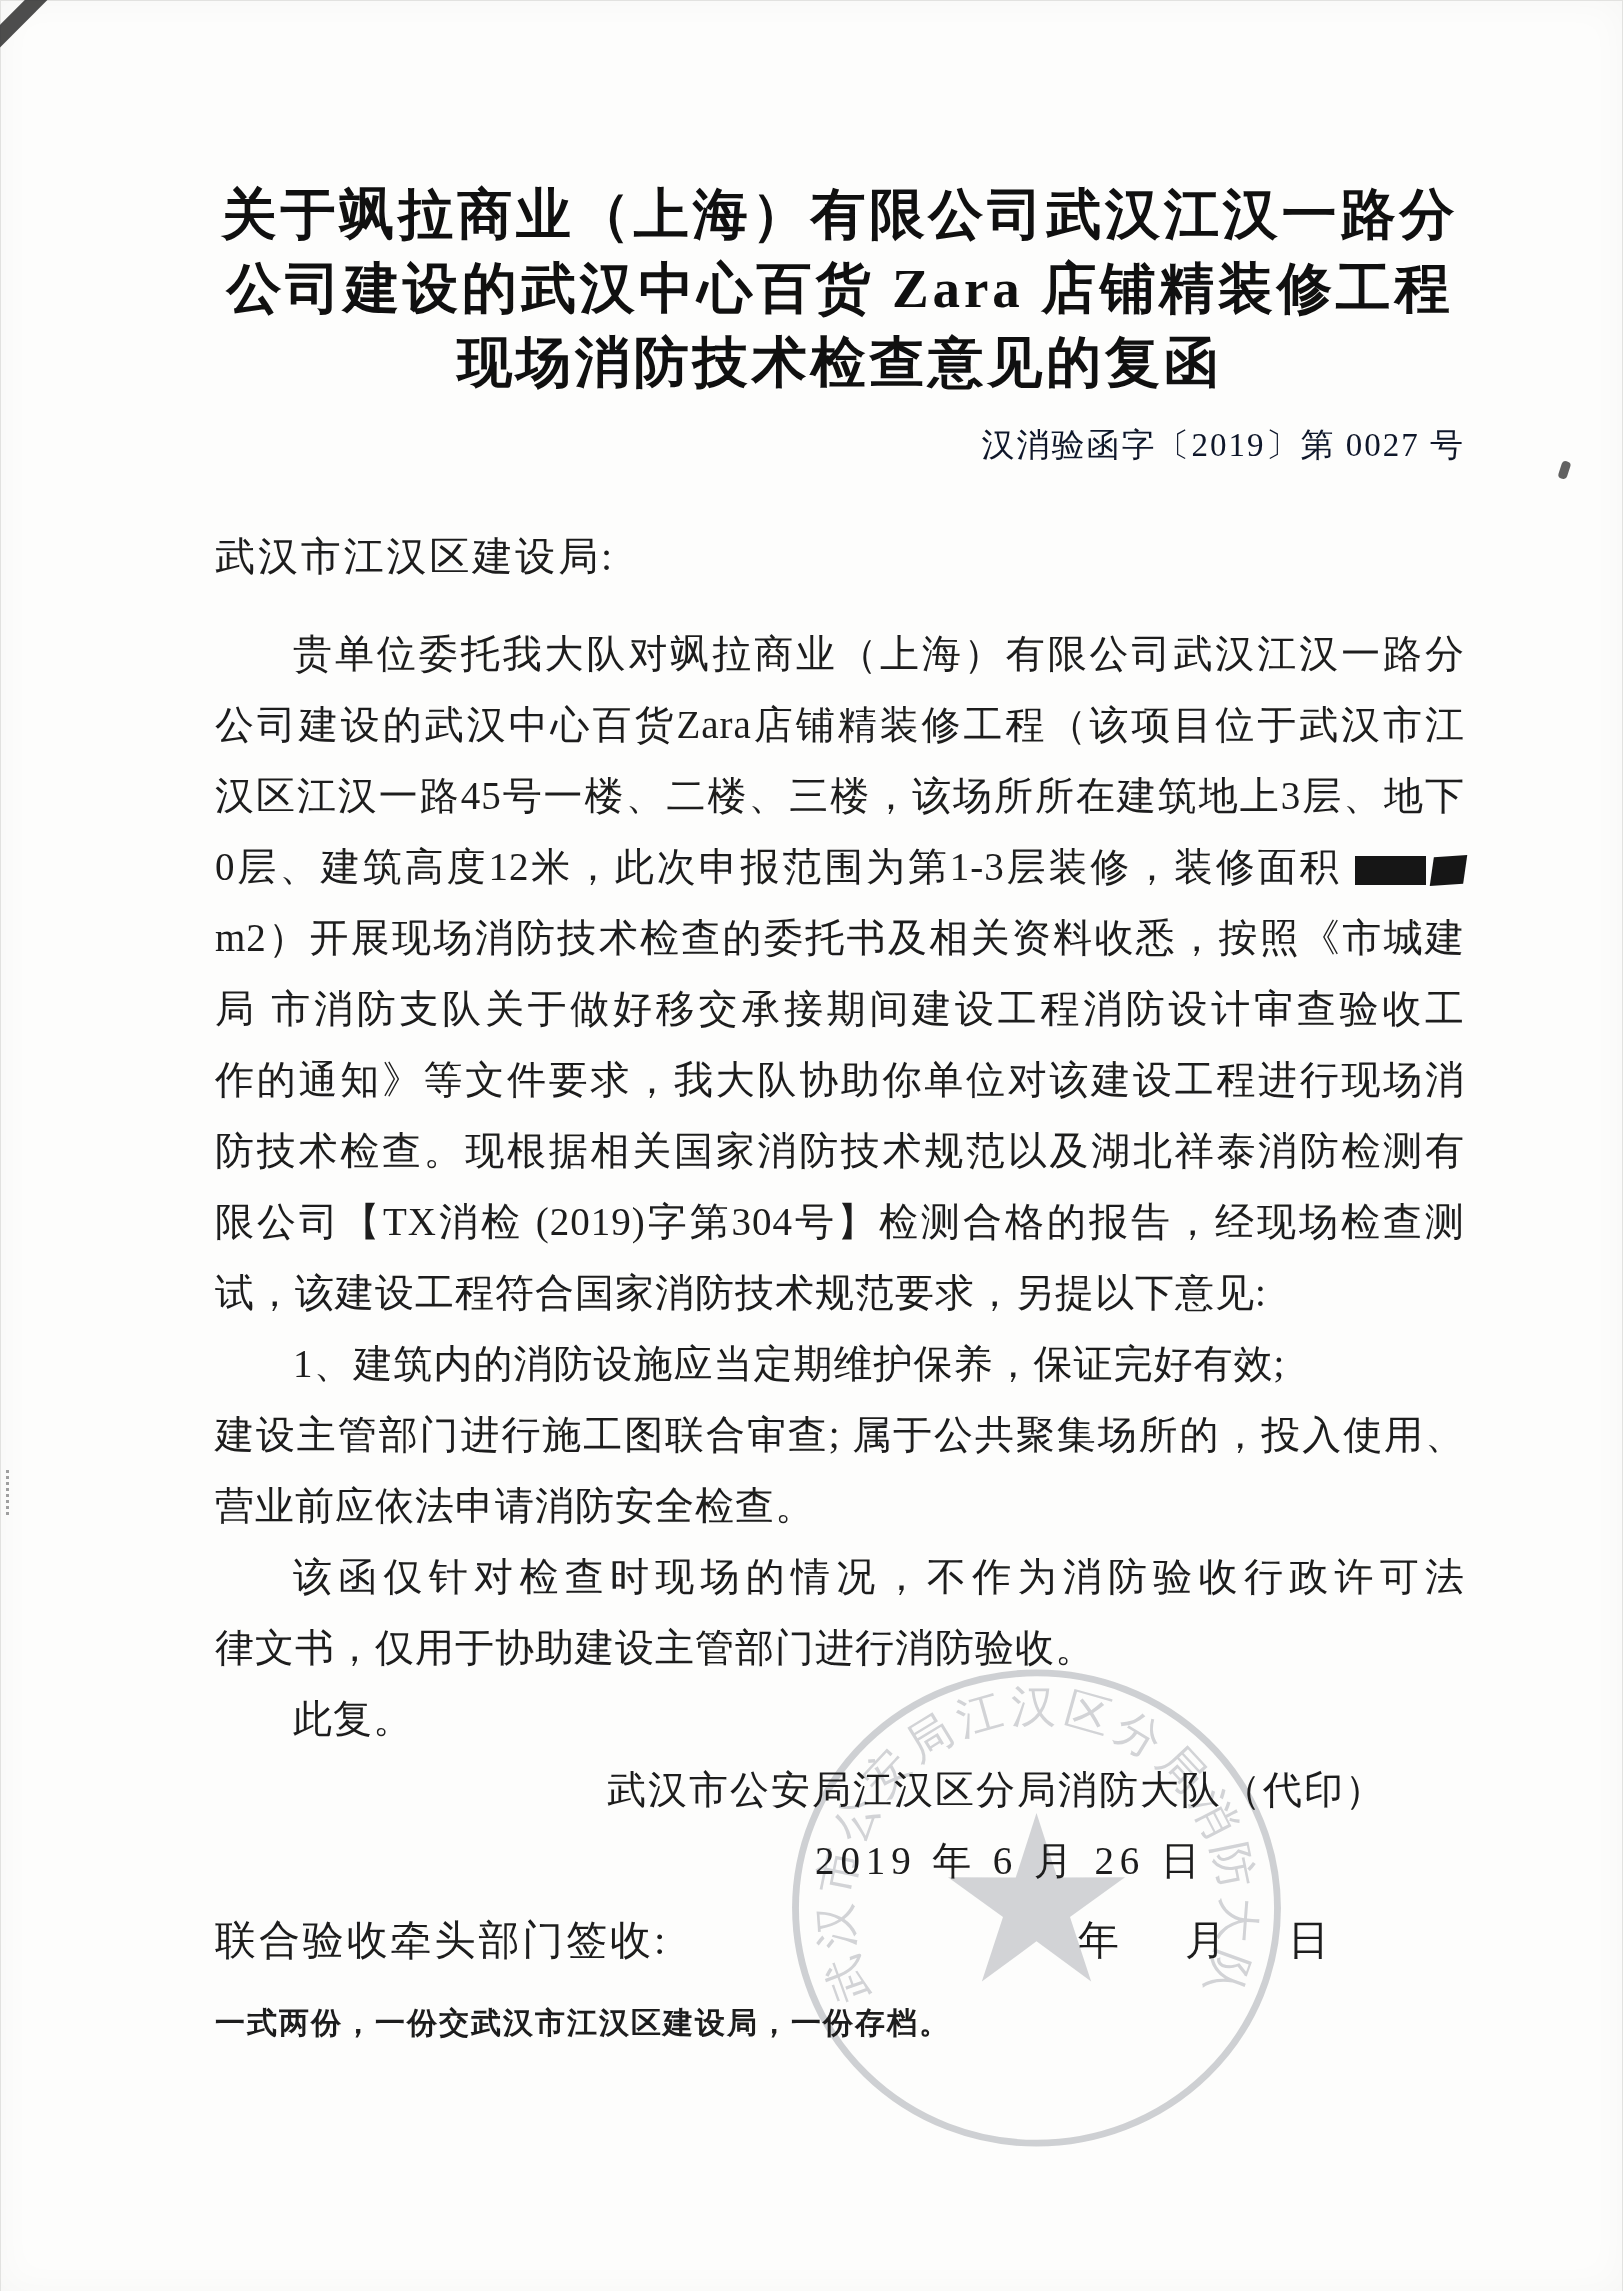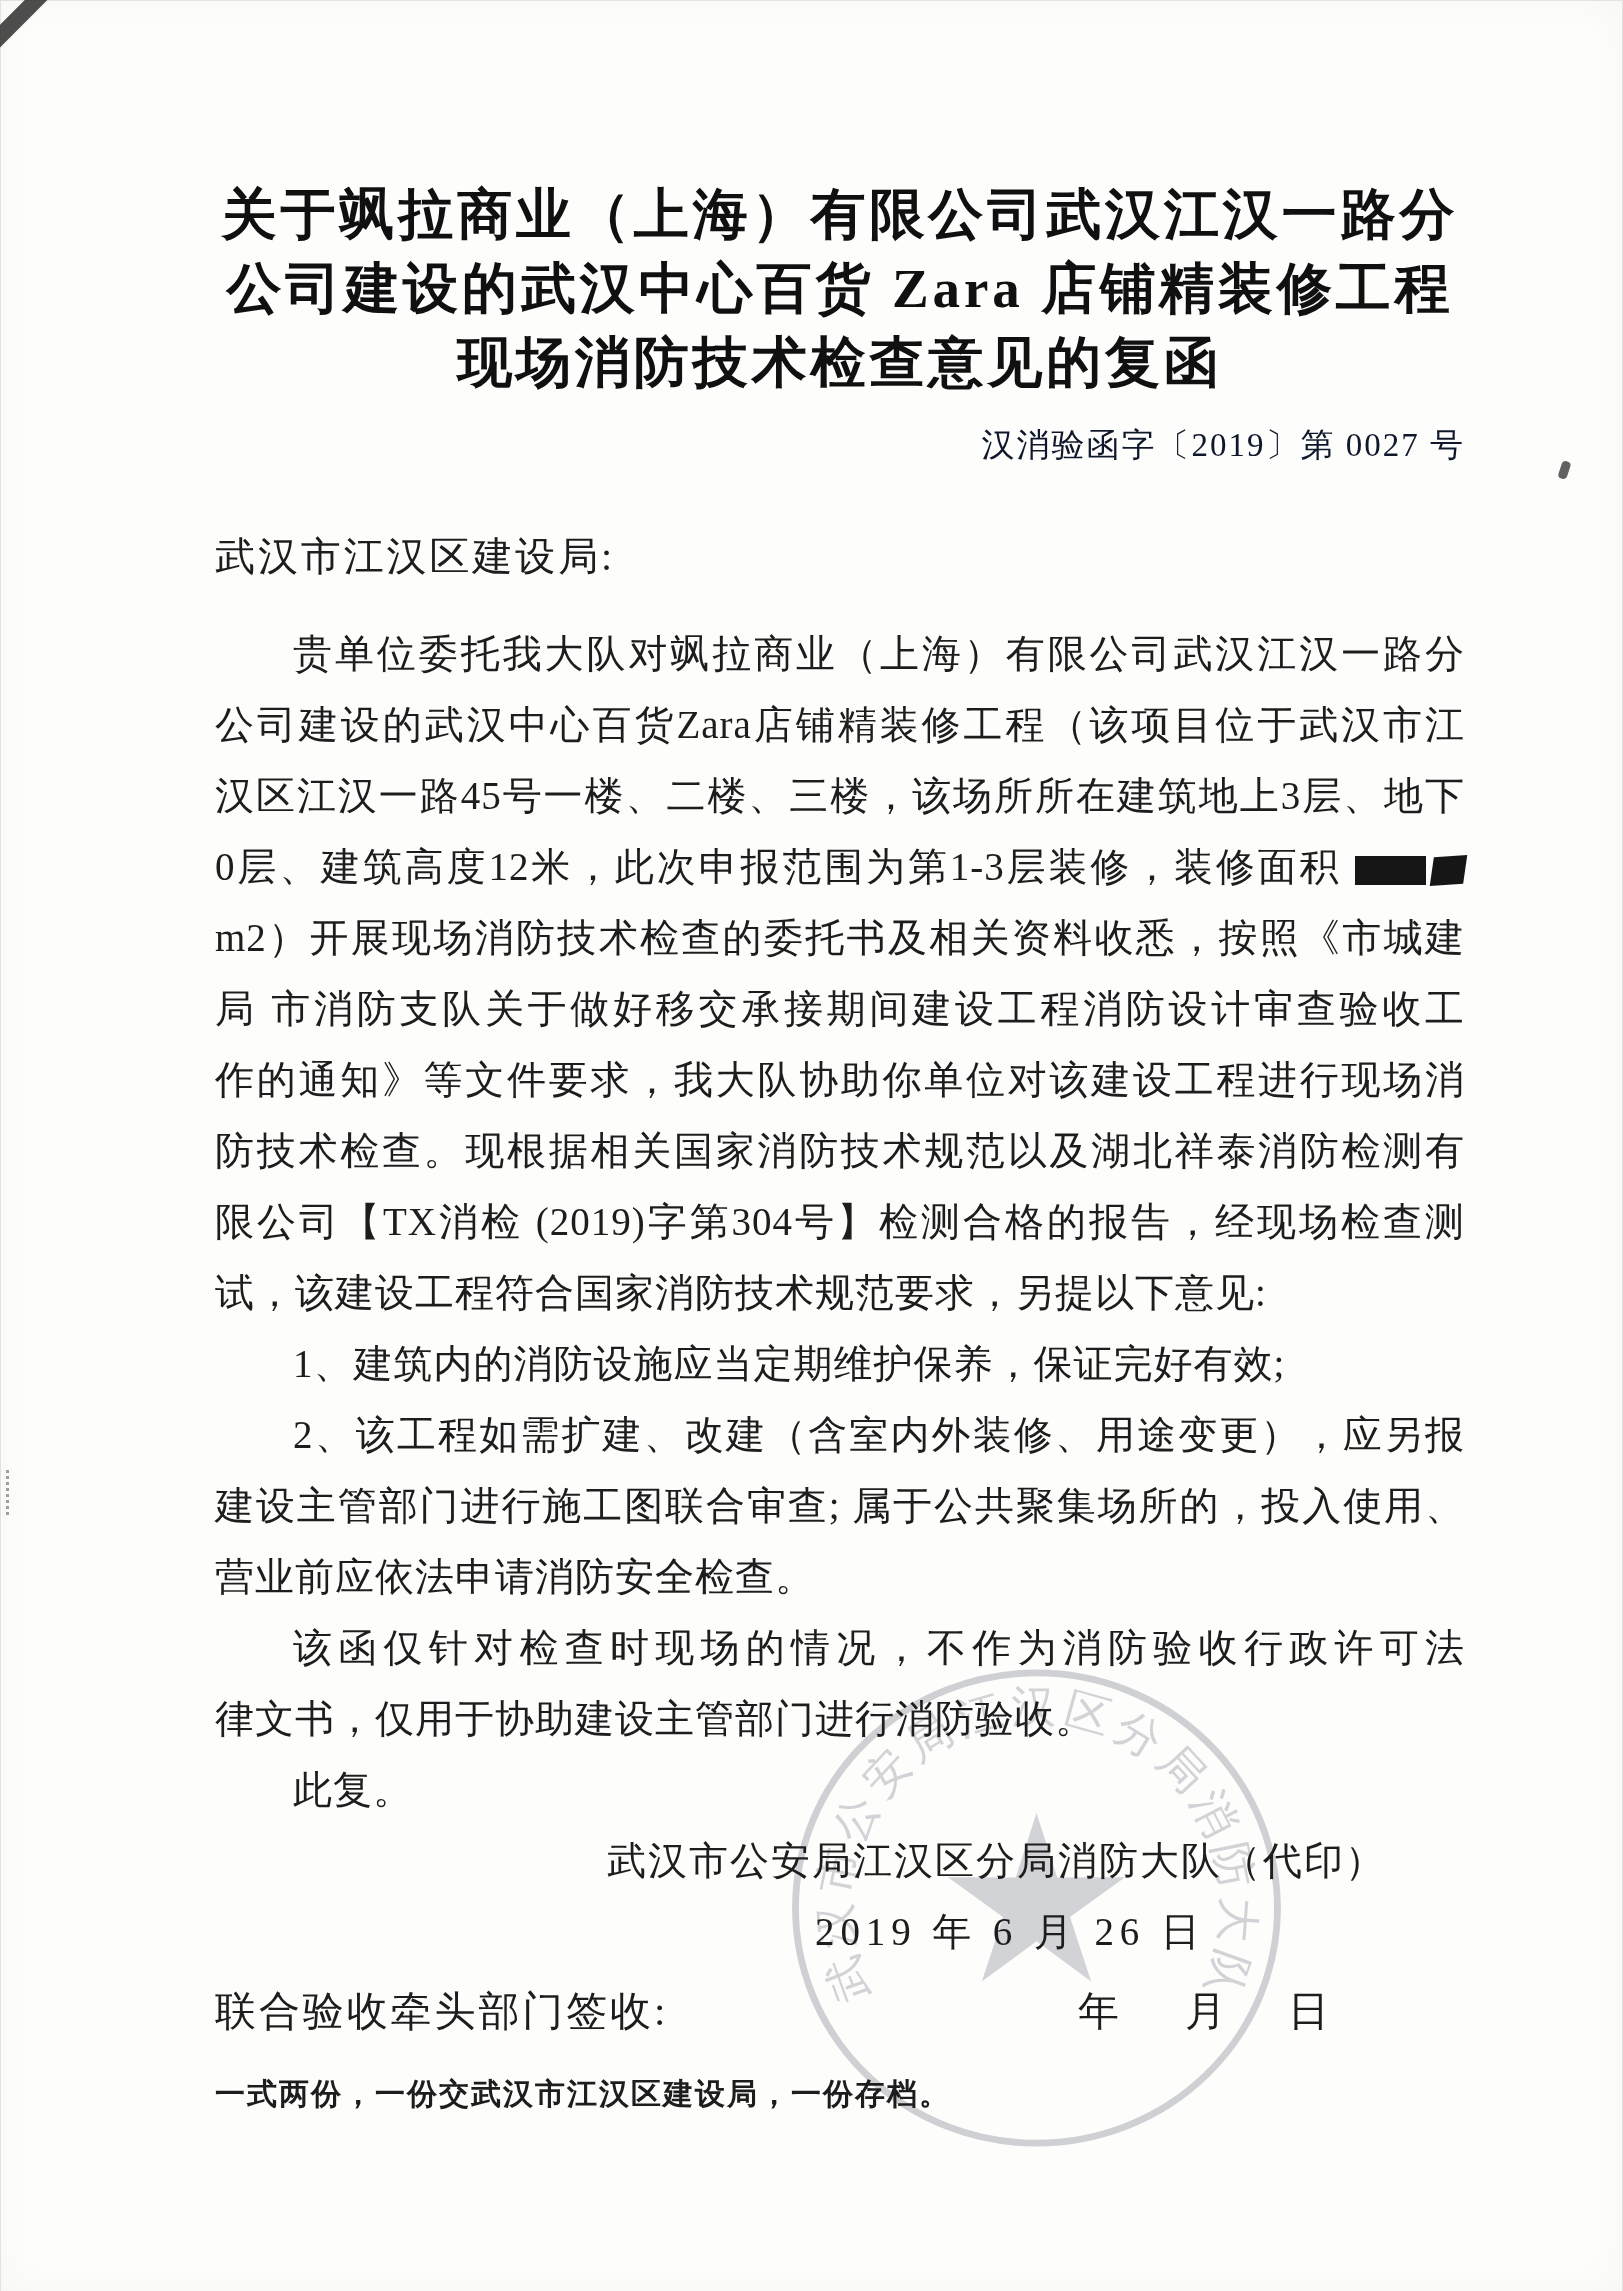--- a/index.html
+++ b/index.html
@@ -90,21 +90,20 @@
         <span>0层、建筑高度12米，此次申报范围为第1-3层装修，装修面积</span><span class="redact r1"></span><span class="redact r2"></span>
       </div>
       <div class="bl jus">m2）开展现场消防技术检查的委托书及相关资料收悉，按照《市城建</div>
       <div class="bl jus">局 市消防支队关于做好移交承接期间建设工程消防设计审查验收工</div>
       <div class="bl jus">作的通知》等文件要求，我大队协助你单位对该建设工程进行现场消</div>
       <div class="bl jus">防技术检查。现根据相关国家消防技术规范以及湖北祥泰消防检测有</div>
       <div class="bl jus">限公司【TX消检 (2019)字第304号】检测合格的报告，经现场检查测</div>
       <div class="bl">试，该建设工程符合国家消防技术规范要求，另提以下意见:</div>
 
       <div class="bl ind">1、建筑内的消防设施应当定期维护保养，保证完好有效;</div>
-      <div class="bl jus ind">2、该工程如需扩建、改建（含室内外装修、用途变更），应另报</div>
       <div class="bl jus">建设主管部门进行施工图联合审查; 属于公共聚集场所的，投入使用、</div>
       <div class="bl">营业前应依法申请消防安全检查。</div>
 
       <div class="bl jus ind">该函仅针对检查时现场的情况，不作为消防验收行政许可法</div>
       <div class="bl">律文书，仅用于协助建设主管部门进行消防验收。</div>
       <div class="bl ind">此复。</div>
     </div>
 
     <div class="signature">武汉市公安局江汉区分局消防大队（代印）</div>
 

